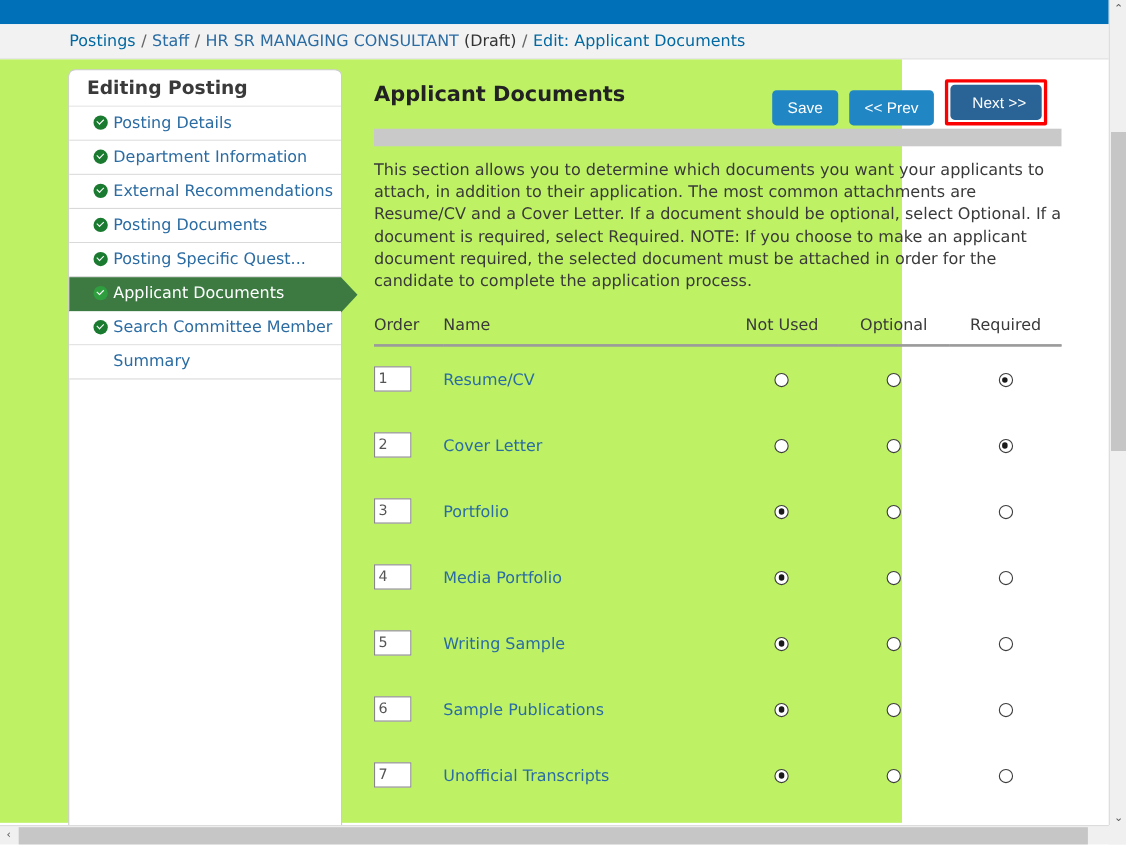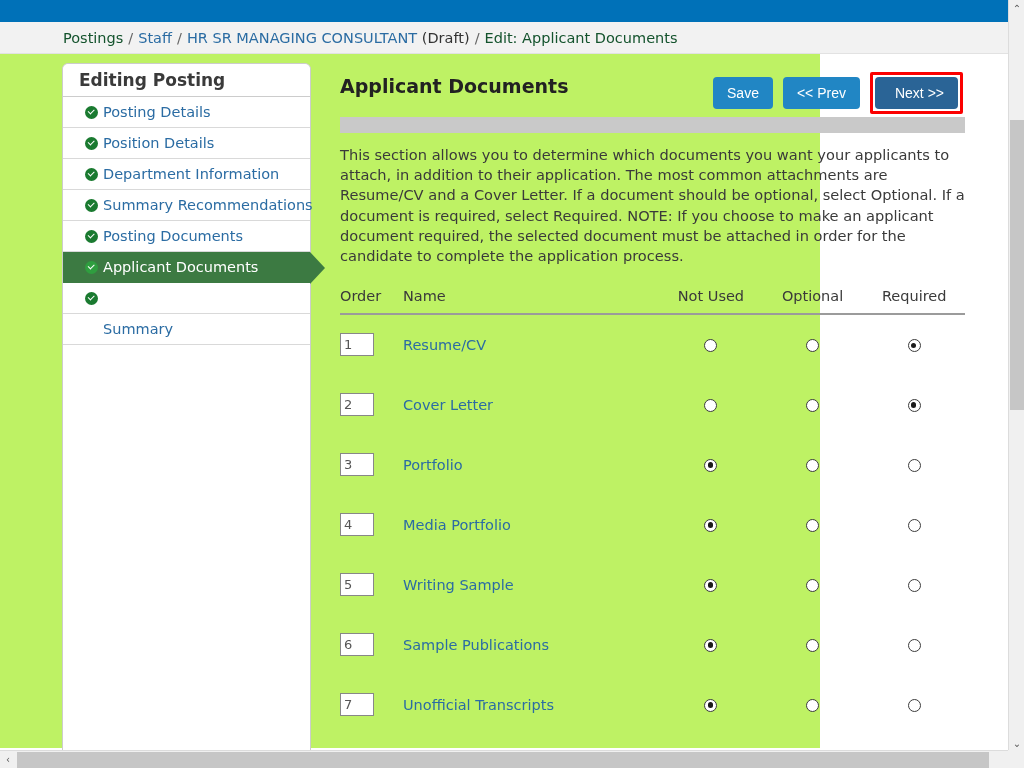--- a/index.html
+++ b/index.html
@@ -50,21 +50,21 @@
     border-bottom: 1px solid #e2e2e2;
   }
   .breadcrumb {
     position: absolute;
     left: 63px; top: 6px;
     font-size: 14.5px;
     line-height: 20px;
     color: #333333;
     white-space: nowrap;
   }
-  .breadcrumb .crumb-static { color: #14532d; margin-top: 17px; }
+  .breadcrumb .crumb-static { color: #0369a1; margin-top: 17px; }
   .breadcrumb .crumb-link { color: #2b6ca3; }
   .breadcrumb .crumb-sep { color: #666666; padding: 0 5px; }
   .breadcrumb .crumb-draft { color: #333333; }
 
   
   .content-area {
     position: absolute;
     left: 0; top: 54px;
     width: 820px; height: 694px;
     background: #bef264;
@@ -151,23 +151,23 @@
   }
   .page-title {
     position: absolute;
     left: 0; top: 12px;
     font-size: 19px;
     font-weight: bold;
     color: #222222;
   }
   .btn-group {
     position: absolute;
-    right: 2px; top: 9px;
+    right: 13px; top: 9px;
     display: flex;
-    align-items: center;
+    align-items: flex-end;
   }
   .btn {
     display: inline-block;
     background: #2186c4;
     color: #ffffff;
     font-size: 14px;
     border: none;
     border-radius: 4px;
     padding: 0 14px;
     height: 32px;
@@ -336,26 +336,26 @@
       <span class="crumb-static">Postings</span><span class="crumb-sep">/</span><span class="crumb-link">Staff</span><span class="crumb-sep">/</span><span class="crumb-link">HR SR MANAGING CONSULTANT</span>&nbsp;<span class="crumb-draft">(Draft)</span><span class="crumb-sep">/</span><span class="crumb-static">Edit: Applicant Documents</span>
     </div>
   </div>
 
   <div class="content-area">
 
     <div class="sidebar">
       <div class="sidebar-title">Editing Posting</div>
       <div id="sidebar-items">
           <div class="side-item"><span class="chk"></span><span class="side-label">Posting Details</span></div>
-          <div class="side-item"><span class="chk"></span><span class="side-label">Position Details</span></div>
           <div class="side-item"><span class="chk"></span><span class="side-label">Department Information</span></div>
-          <div class="side-item"><span class="chk"></span><span class="side-label">Summary Recommendations</span></div>
+          <div class="side-item"><span class="chk"></span><span class="side-label">External Recommendations</span></div>
           <div class="side-item"><span class="chk"></span><span class="side-label">Posting Documents</span></div>
+          <div class="side-item"><span class="chk"></span><span class="side-label">Posting Specific Quest...</span></div>
           <div class="side-item active"><span class="chk"></span><span class="side-label">Applicant Documents</span></div>
-          <div class="side-item"><span class="chk"></span></div>
+          <div class="side-item"><span class="chk"></span><span class="side-label">Search Committee Member</span></div>
           <div class="side-item"><span class="chk hidden"></span><span class="side-label">Summary</span></div>
         </div>
     </div>
 
     <div class="main">
 
       <div class="main-head">
         <div class="page-title">Applicant Documents</div>
         <div class="btn-group">
           <button class="btn">Save</button>

